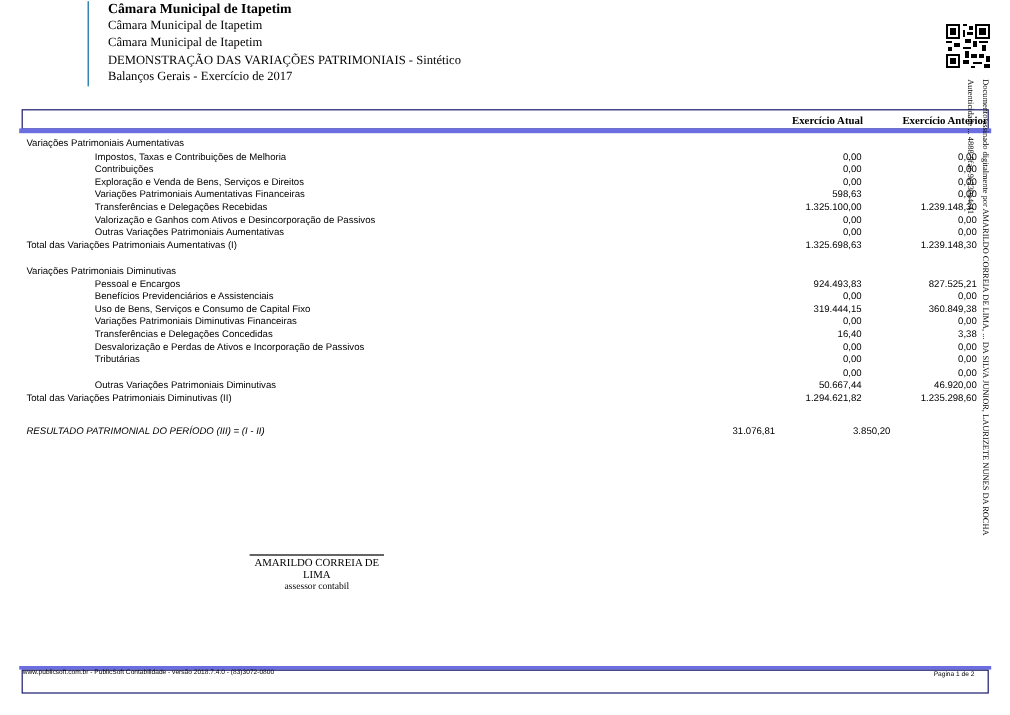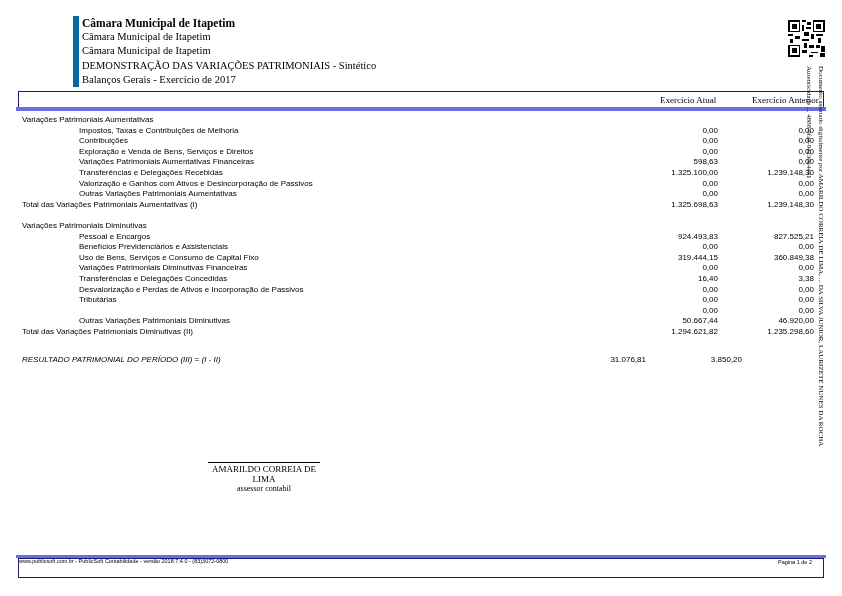--- a/index.html
+++ b/index.html
@@ -1,26 +1,26 @@
 <!DOCTYPE html>
 <html><head>
   <meta charset="utf-8">
   <style>
     html, body { margin: 0; padding: 0; background: #ffffff; }
     body { width: 842px; height: 596px; position: relative; overflow: hidden; font-family: "Liberation Sans", sans-serif; color: #000; }
 
-    .header-block { position: absolute; left: 73px; top: 16px; border-left: 6px solid #0369a1; padding-left: 3px; }
+    .header-block { position: absolute; left: 73px; top: 1px; border-left: 1px solid #0369a1; padding-left: 16px; }
     .header-block div { font-family: "Liberation Serif", serif; font-size: 10.5px; line-height: 14.2px; white-space: nowrap; }
     .header-block .org-title { font-weight: bold; font-size: 11.5px; }
 
     .qr { position: absolute; left: 788px; top: 19px; width: 37px; height: 39px; }
 
     .col-header-box { position: absolute; left: 18px; top: 91px; width: 806px; height: 17px; border: 1px solid #1a1a6e; box-sizing: border-box; }
     .col-header-bar { position: absolute; left: 16px; top: 107px; width: 810px; height: 4px; background: #6b6ee0; }
-    .col-head { position: absolute; top: 95px; font-family: "Liberation Serif", serif; font-size: 9px; white-space: nowrap; }
+    .col-head { position: absolute; top: 95px; font-family: "Liberation Serif", serif; font-size: 9px; white-space: nowrap; font-weight: bold; }
     .col-head.cur { left: 660px; }
     .col-head.prev { left: 752px; }
 
     .rows { position: absolute; left: 0; top: 115px; width: 842px; }
     .row { position: relative; height: 10.6px; font-size: 8px; line-height: 10.6px; white-space: nowrap; }
     .row .label { position: absolute; left: 22px; }
     .row.item .label { left: 56px; margin-left: 23px; }
     .row.total .label, .row.total .v1, .row.total .v2 { }
     .row .v1 { position: absolute; right: 124px; text-align: right; }
     .row .v2 { position: absolute; right: 28px; text-align: right; }

